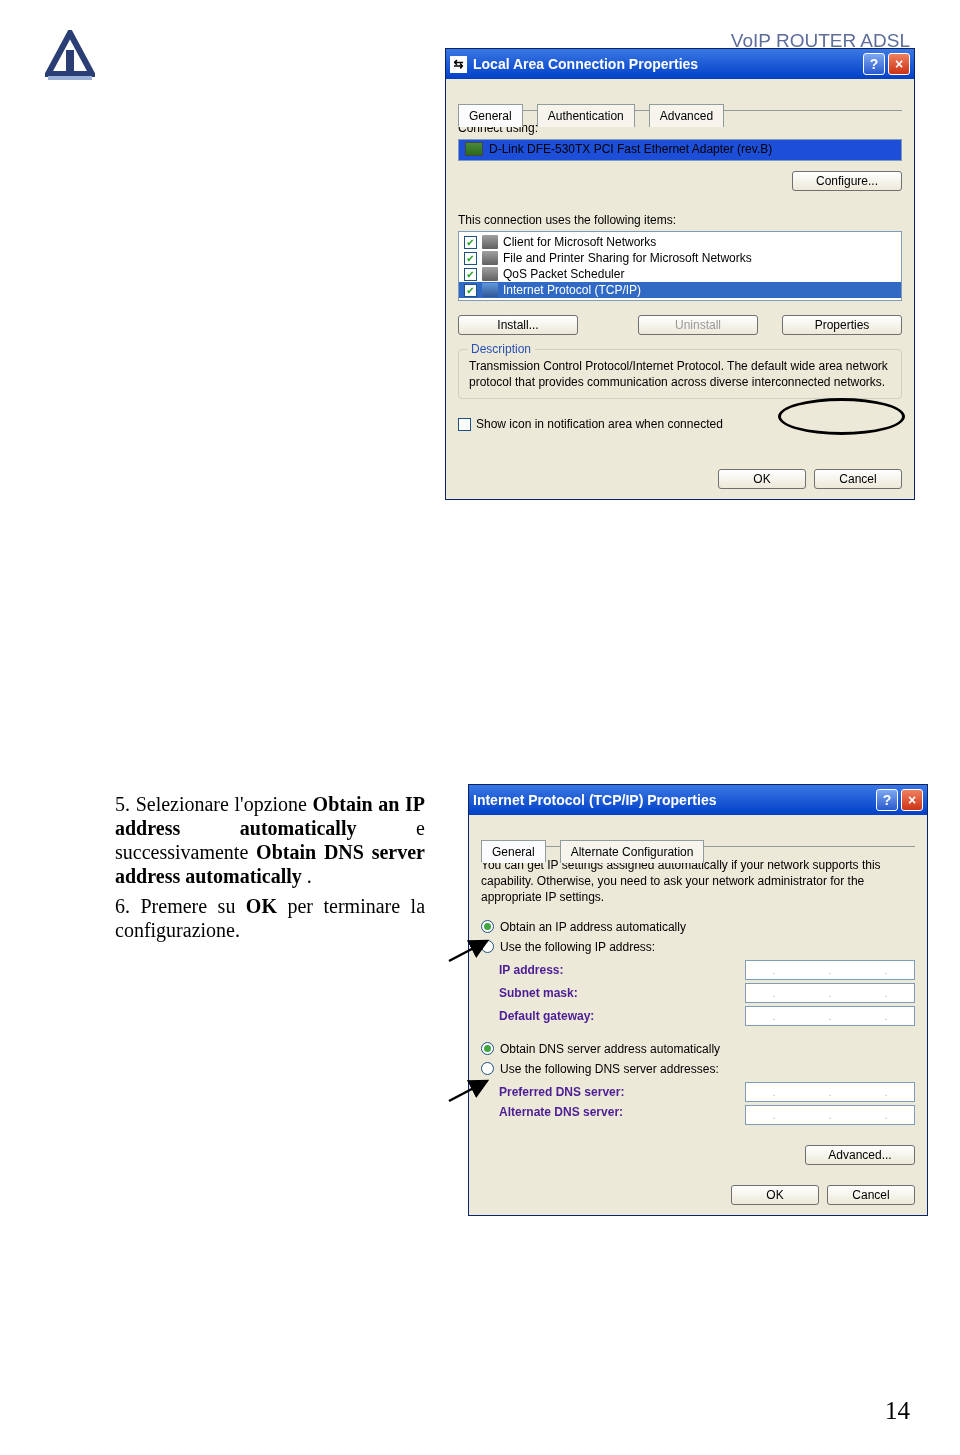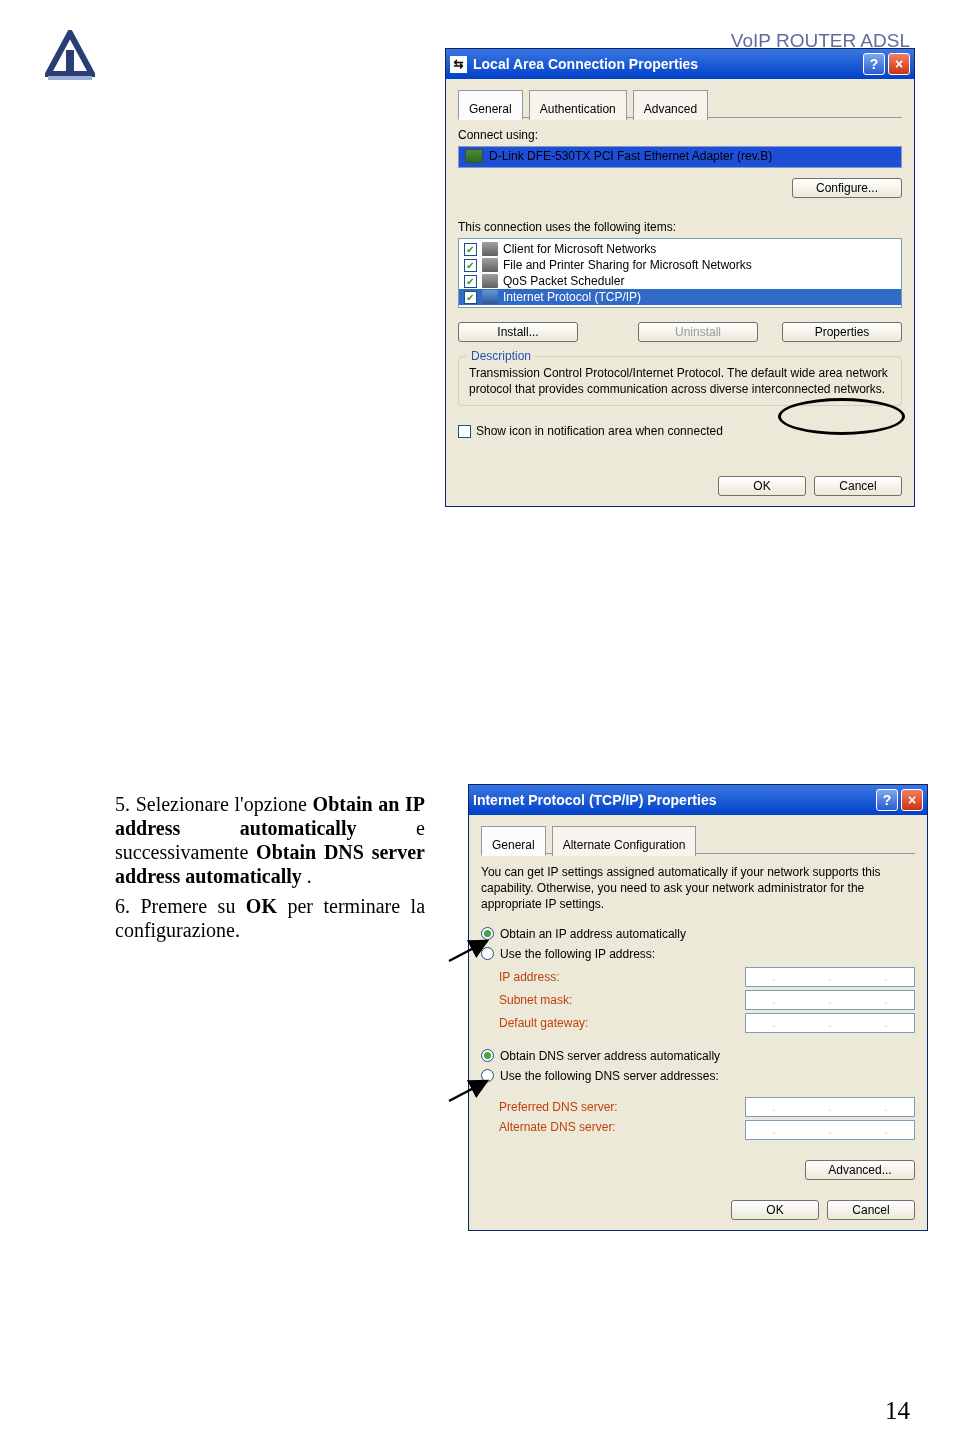--- a/index.html
+++ b/index.html
@@ -90,27 +90,27 @@
     width: 22px; height: 22px;
     background: linear-gradient(#7ea8f0,#2a5ad0);
     border: 1px solid #fff;
     border-radius: 3px;
     display:flex;align-items:center;justify-content:center;
     font-weight:bold;color:#fff;
   }
   .dlg-body { padding: 8px 12px 10px; }
   .tabs { display: flex; border-bottom: 1px solid #919b9c; margin-bottom: 10px;}
   .tab {
-    padding: 11px 10px 3px;
+    padding: 4px 10px 3px;
     border: 1px solid #919b9c;
     border-bottom: none;
     background: #f6f4ec;
-    margin-right: 6px;
+    margin-right: 14px;
     position: relative;
-    top: 3px;
+    top: 17px;
     font-size: 12px;
   }
   .tab.active {
     background: #fcfcfe;
     border-bottom: 1px solid #fcfcfe;
   }
   .xp-btn {
     background: linear-gradient(#fff,#ece9d8);
     border: 1px solid #707070;
     border-radius: 3px;
@@ -160,21 +160,21 @@
   .radio {
     width:13px;height:13px;border:1px solid #1c5180;border-radius:50%;
     margin-right:6px;display:inline-flex;align-items:center;justify-content:center;background:#fff;
   }
   .radio.sel::after{content:"";width:7px;height:7px;border-radius:50%;background:#41a641;display:block;}
   .ipfield{
     background:#fff;border:1px solid #7f9db9;
     width:170px;height:20px;display:flex;align-items:center;justify-content:space-around;
     color:#bbb;font-size:11px;
   }
-  .grey{color:#c2410c;}
+  .grey{color:#4c1d95;font-weight:bold;}
   .arrow-ann{position:absolute;}
   .arrow-ann svg{overflow:visible;}
   .circle-ann{
     position:absolute;border:3px solid #000;border-radius:50%;
   }
 
   
   .d1 { top: 48px; left: 445px; width: 470px; }
   
   .d2 { top: 784px; left: 468px; width: 460px; }
@@ -327,21 +327,21 @@
               <span>.</span>
               <span>.</span>
             </span>
         </div>
       </div>
 
       <div style="display:flex;align-items:center;margin:16px 0 6px;">
         <span class="radio sel"></span>
         <span>Obtain DNS server address automatically</span>
       </div>
-      <div style="display:flex;align-items:center;margin-bottom:14px;">
+      <div style="display:flex;align-items:center;margin-bottom:6px;">
         <span class="radio"></span>
         <span>Use the following DNS server addresses:</span>
       </div>
       <div style="margin-left:18px;">
         <div style="display:flex;justify-content:space-between;align-items:center;margin:3px 0;">
           <span class="grey">Preferred DNS server:</span>
           <span class="ipfield">
               <span>.</span>
               <span>.</span>
               <span>.</span>

